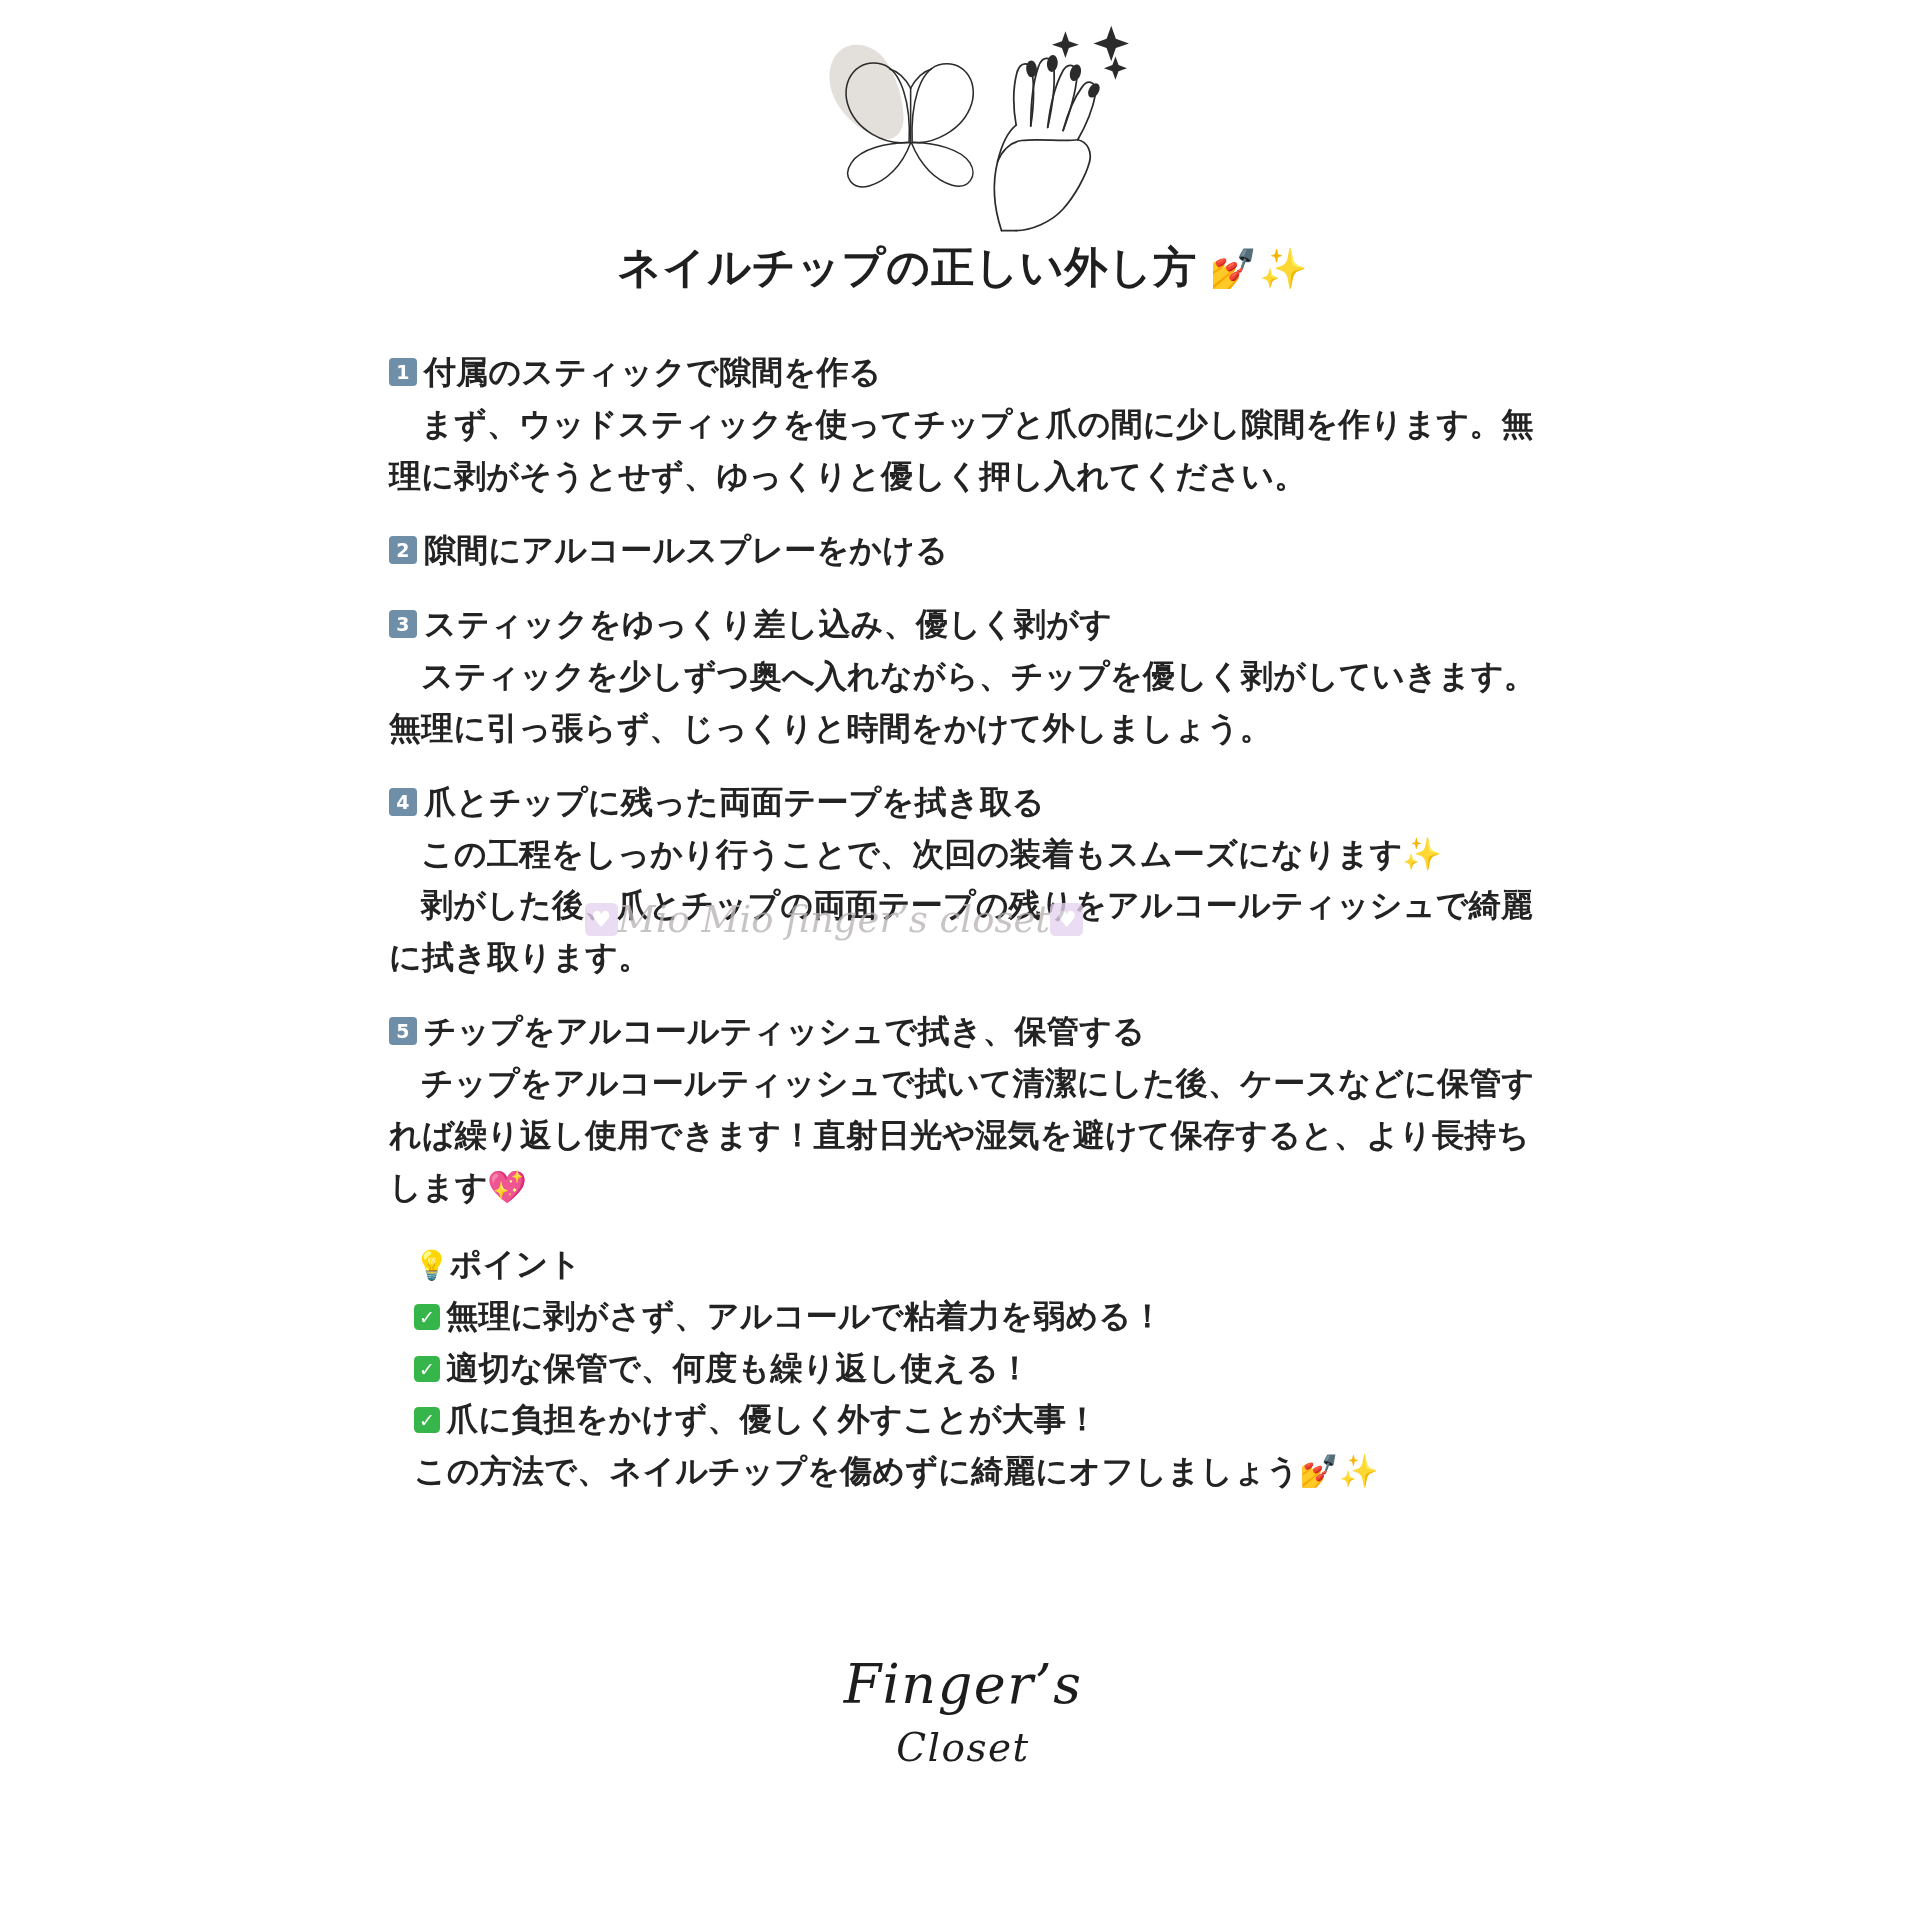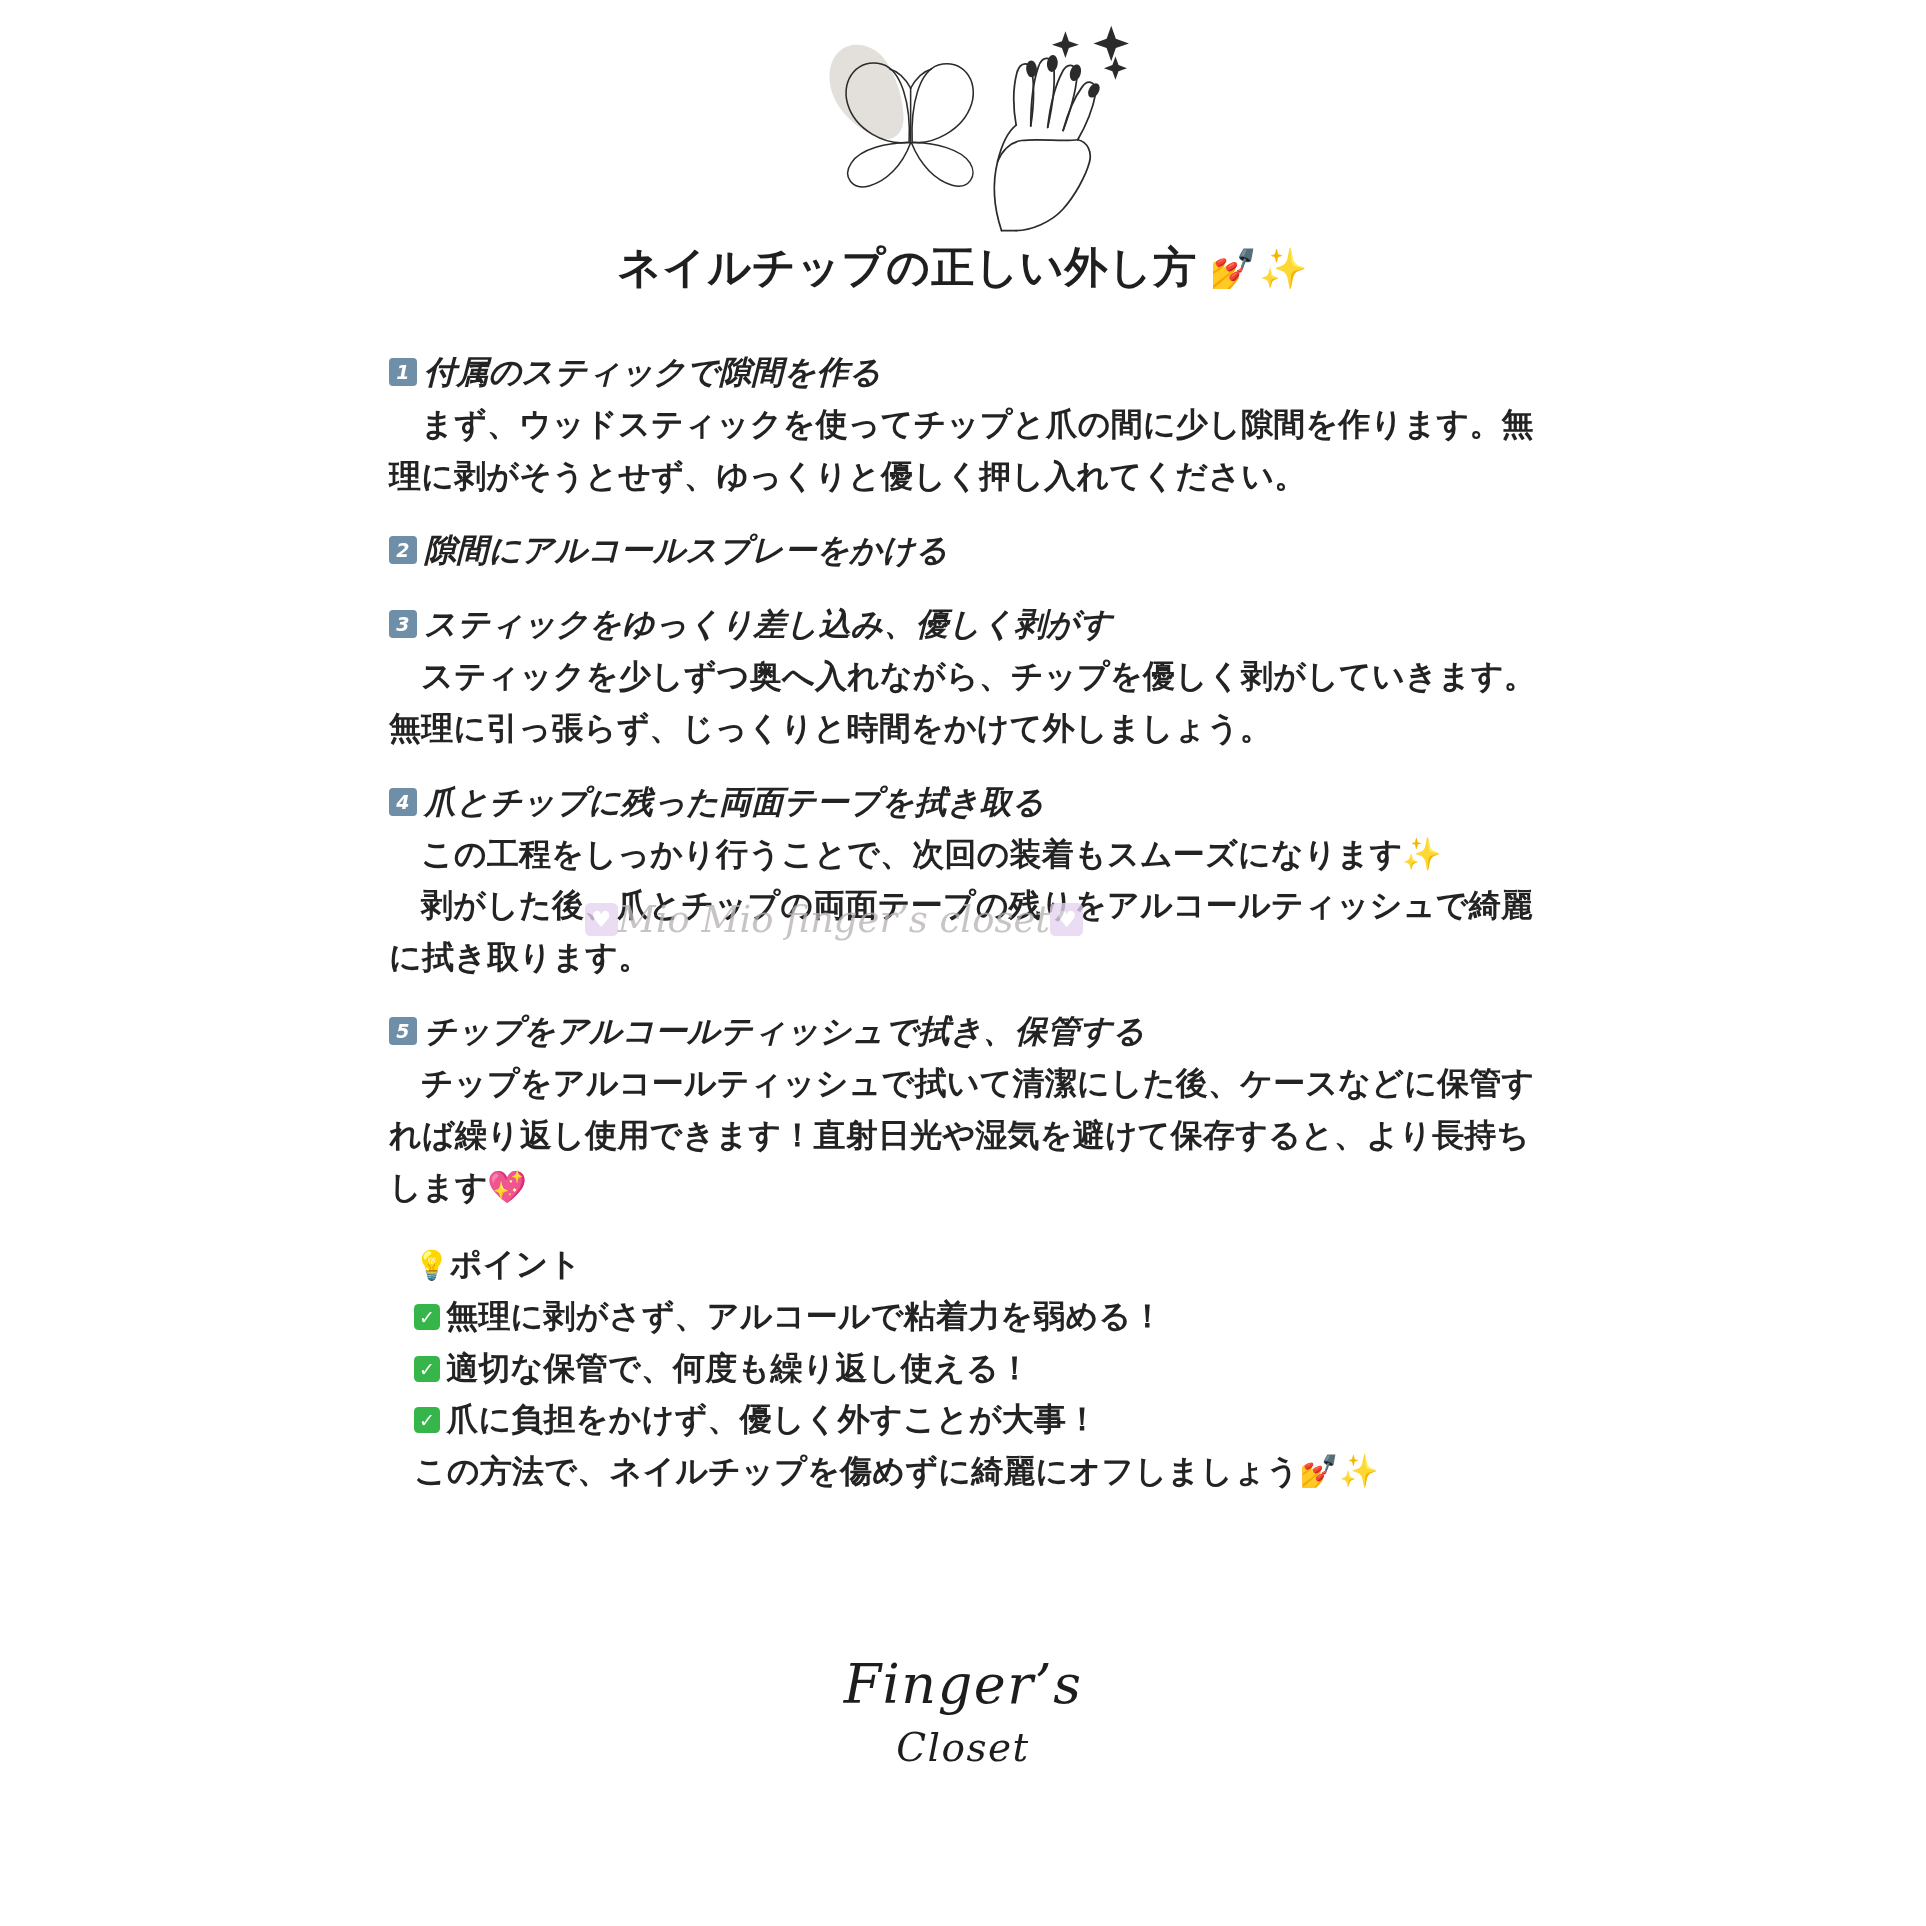--- a/index.html
+++ b/index.html
@@ -64,21 +64,20 @@
     font-weight: 700;
     color: #232323;
     letter-spacing: 0.2px;
   }
   .step {
     margin-bottom: 22.3px;
   }
   .step-head {
     display: block;
     white-space: nowrap;
-    font-style: italic;
   }
   .num {
     display: inline-block;
     width: 28px;
     height: 28px;
     line-height: 28px;
     text-align: center;
     font-size: 19px;
     font-weight: 700;
     color: #ffffff;

